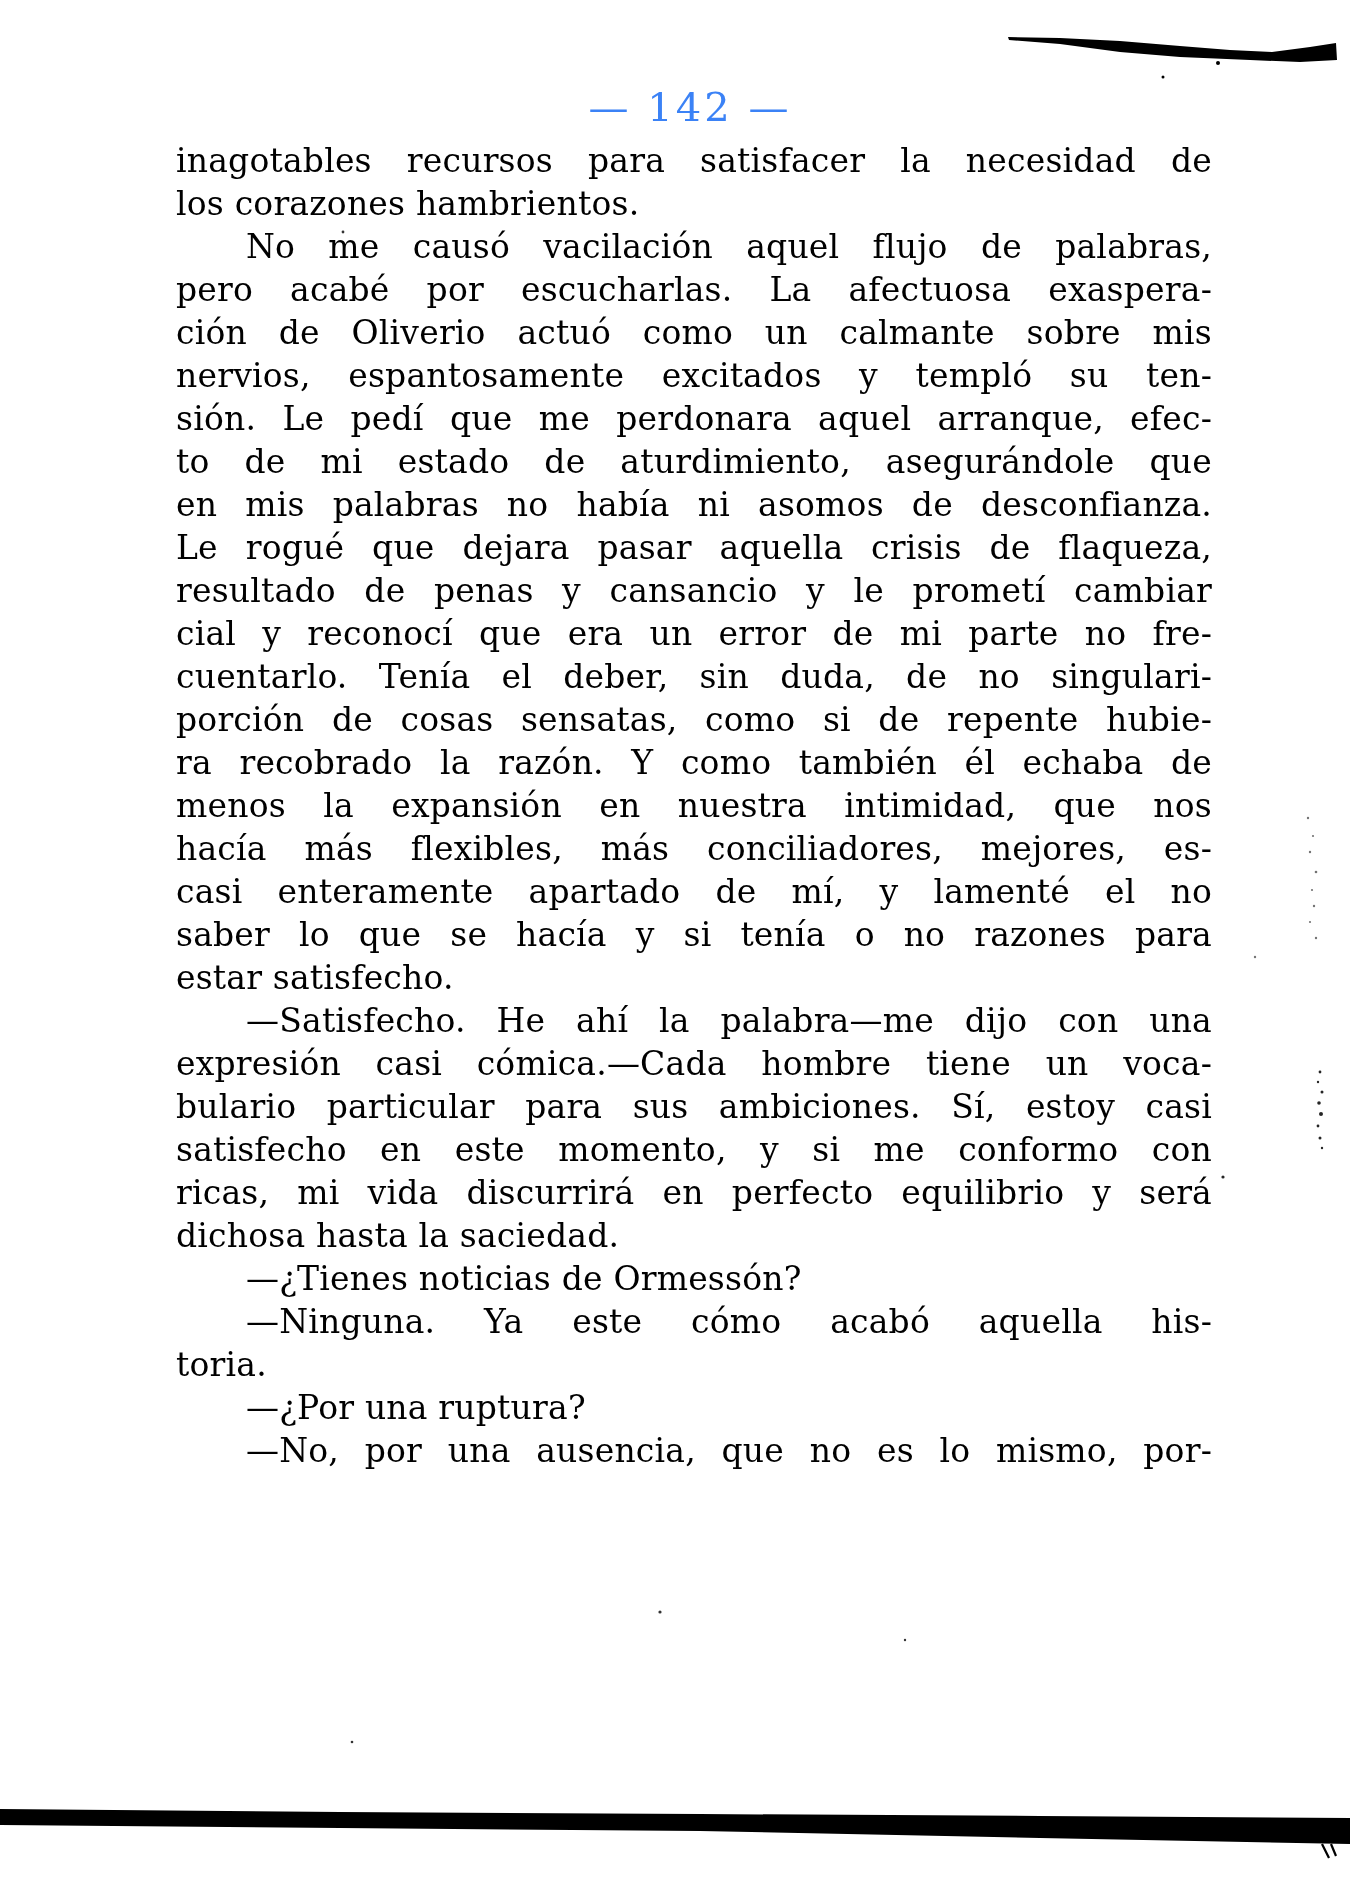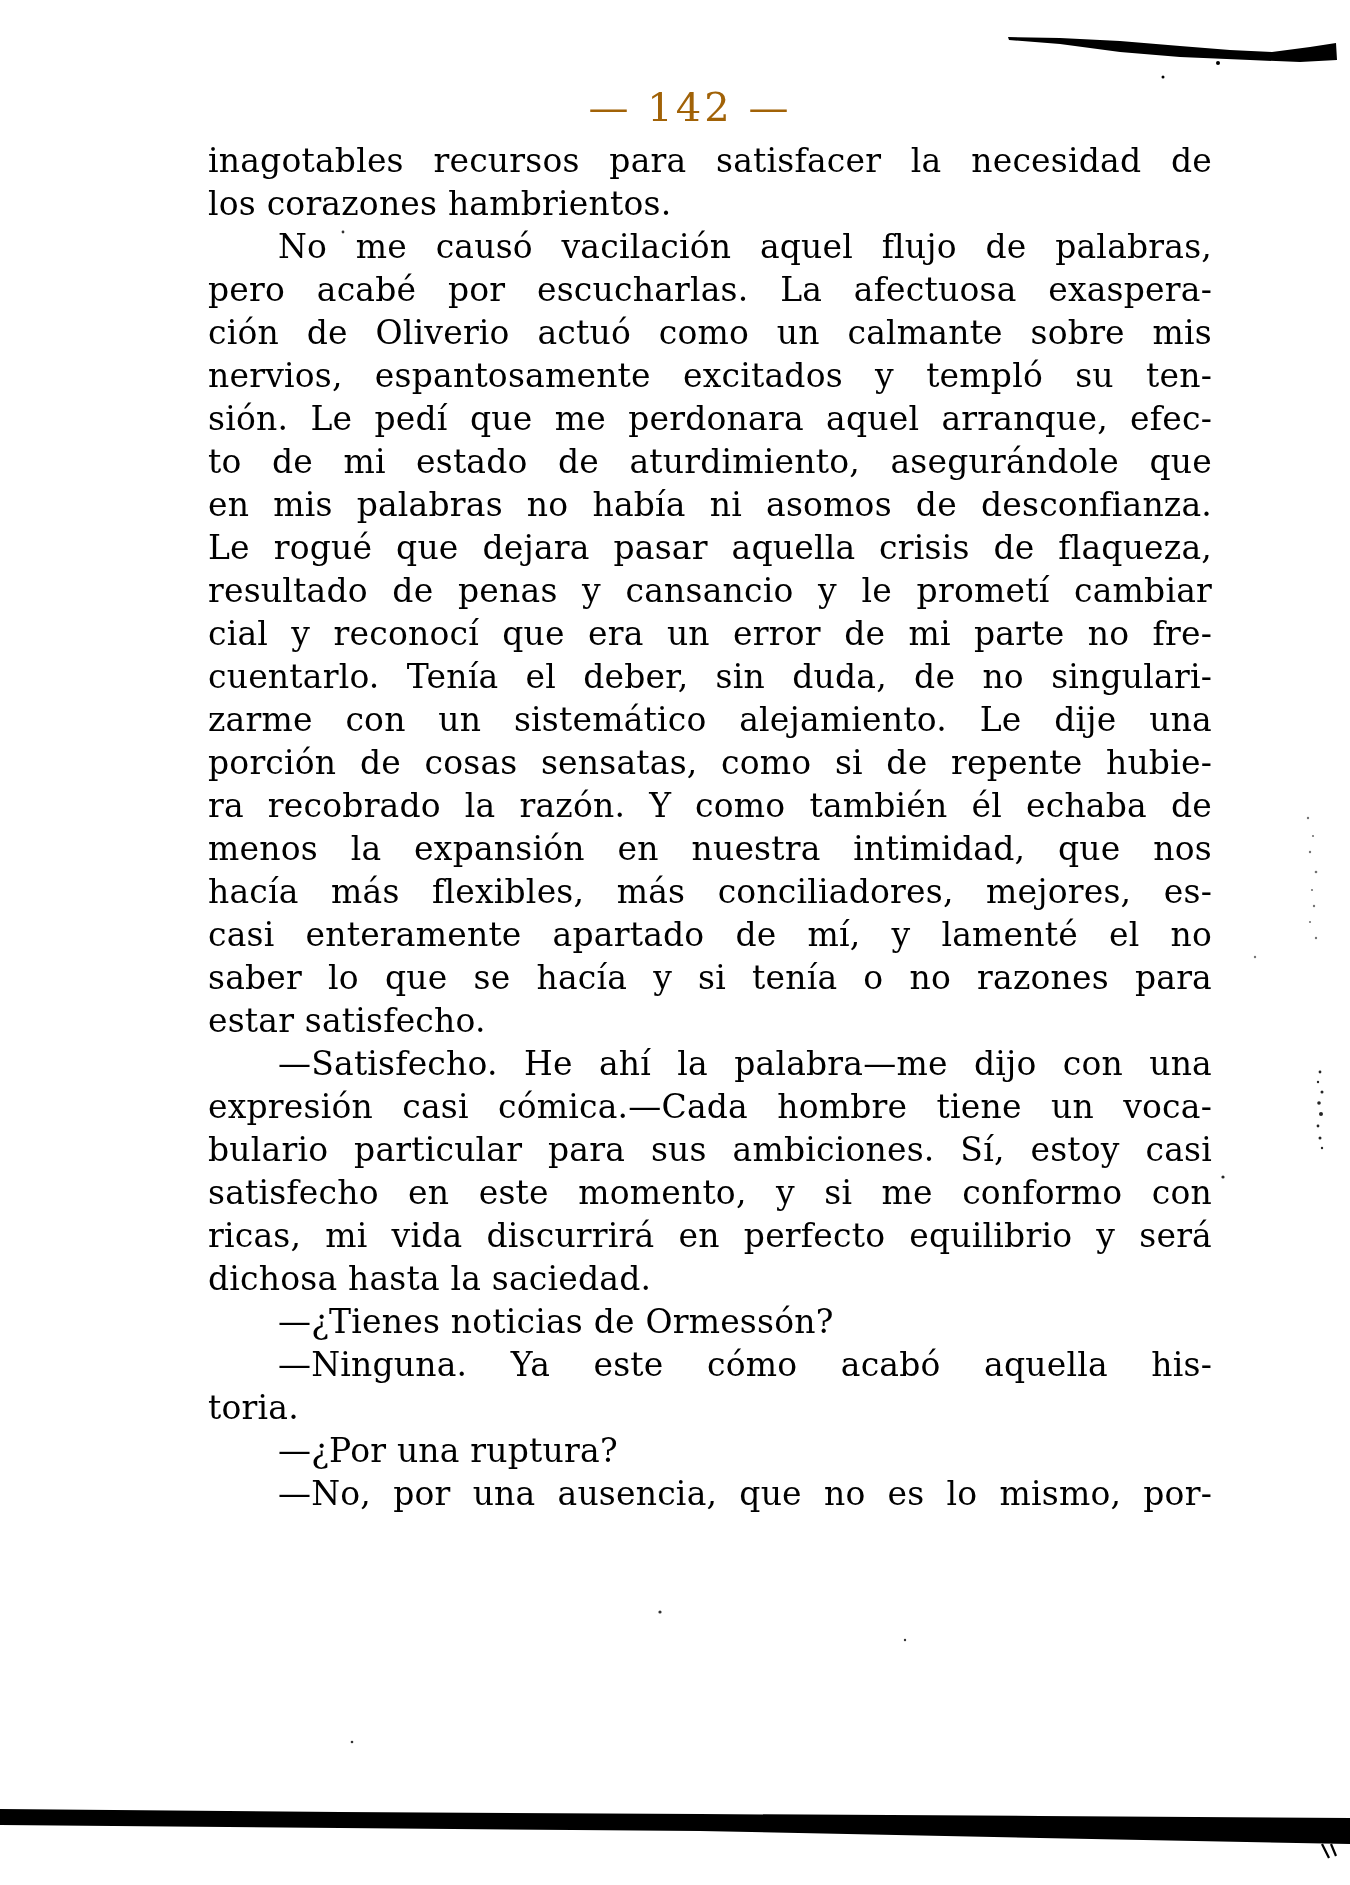--- a/index.html
+++ b/index.html
@@ -22,37 +22,36 @@
   }
   .folio {
     position: absolute;
     top: 84px;
     left: 170px;
     width: 1040px;
     text-align: center;
     font-size: 40px;
     letter-spacing: 3px;
     white-space: pre;
-    color: #a16207;
+    color: #3b82f6;
   }
   .text-block {
     position: absolute;
     top: 139px;
     left: 176px;
     width: 1036px;
     font-size: 33px;
     line-height: 43px;
     letter-spacing: 0.2px;
     color: #000;
   }
   .line {
     text-align: justify;
     text-align-last: justify;
     text-justify: inter-word;
-    margin-left: 32px;
   }
   .line.nj {
     text-align: right;
     text-align-last: left;
   }
   .line.ind {
     padding-left: 70px;
   }
   .artifacts {
     position: absolute;
@@ -74,21 +73,20 @@
       <div class="line">pero acabé por escucharlas. La afectuosa exaspera-</div>
       <div class="line">ción de Oliverio actuó como un calmante sobre mis</div>
       <div class="line">nervios, espantosamente excitados y templó su ten-</div>
       <div class="line">sión. Le pedí que me perdonara aquel arranque, efec-</div>
       <div class="line">to de mi estado de aturdimiento, asegurándole que</div>
       <div class="line">en mis palabras no había ni asomos de desconfianza.</div>
       <div class="line">Le rogué que dejara pasar aquella crisis de flaqueza,</div>
       <div class="line">resultado de penas y cansancio y le prometí cambiar</div>
       <div class="line">cial y reconocí que era un error de mi parte no fre-</div>
       <div class="line">cuentarlo. Tenía el deber, sin duda, de no singulari-</div>
-      <div class="line">zarme con un sistemático alejamiento. Le dije una</div>
       <div class="line">porción de cosas sensatas, como si de repente hubie-</div>
       <div class="line">ra recobrado la razón. Y como también él echaba de</div>
       <div class="line">menos la expansión en nuestra intimidad, que nos</div>
       <div class="line">hacía más flexibles, más conciliadores, mejores, es-</div>
       <div class="line">casi enteramente apartado de mí, y lamenté el no</div>
       <div class="line">saber lo que se hacía y si tenía o no razones para</div>
       <div class="line nj">estar satisfecho.</div>
       <div class="line ind">—Satisfecho. He ahí la palabra—me dijo con una</div>
       <div class="line">expresión casi cómica.—Cada hombre tiene un voca-</div>
       <div class="line">bulario particular para sus ambiciones. Sí, estoy casi</div>

